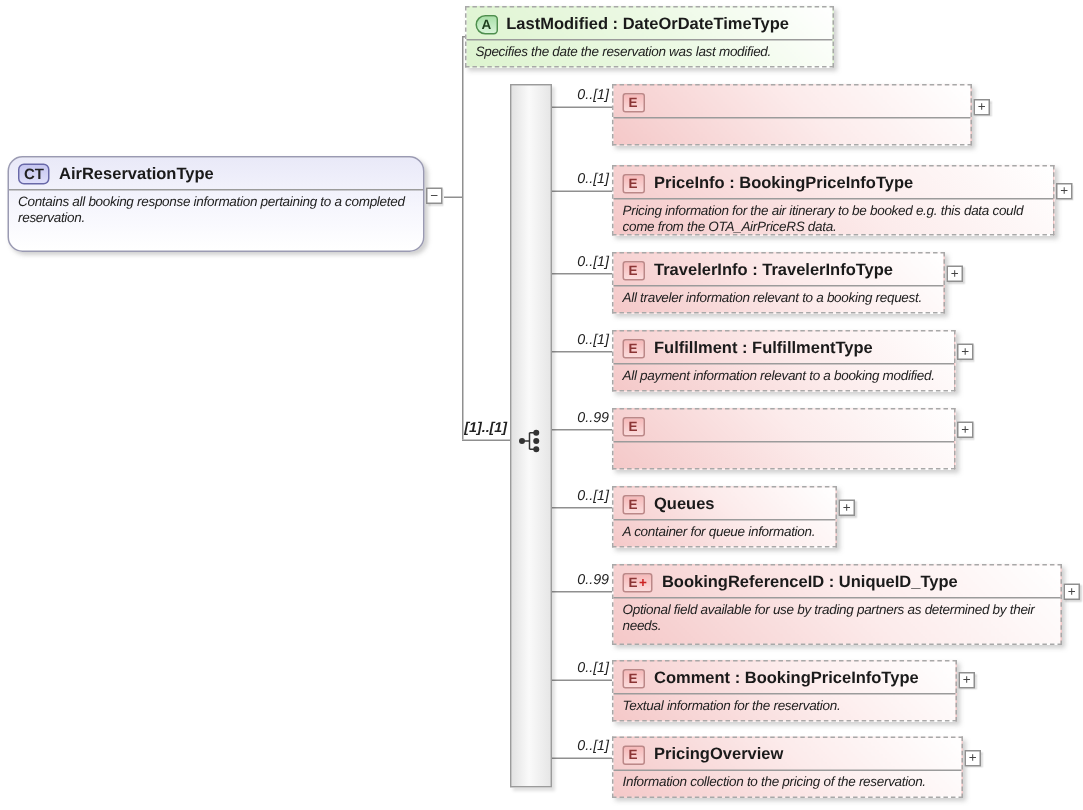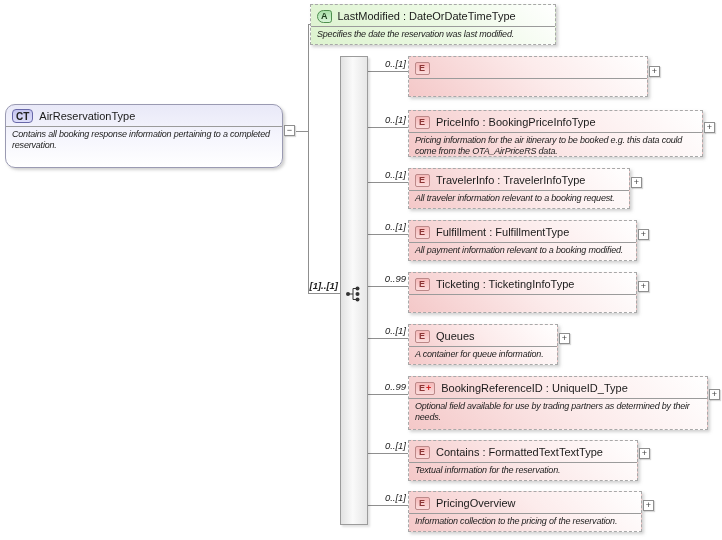--- a/index.html
+++ b/index.html
@@ -5,21 +5,21 @@
   html,body{margin:0;padding:0;background:#fff;}
   #stage{position:relative;width:722px;height:540px;background:#fff;overflow:hidden;
          font-family:"Liberation Sans","DejaVu Sans",sans-serif;color:#111;}
   .node{position:absolute;box-sizing:border-box;border:1px dashed #a8a8a8;
         box-shadow:2px 2px 3px rgba(120,120,120,.35);}
   .elem{background:linear-gradient(225deg,#ffffff 0%,#fcebeb 45%,#f4c8c8 100%);}
   .attr{background:linear-gradient(225deg,#ffffff 0%,#ecf9e4 45%,#ddf3cf 100%);}
   .ct{border:1px solid #9a9ab2;border-radius:10px;
       background:linear-gradient(180deg,#e9e9f8 0%,#f6f6fd 55%,#ffffff 100%);}
   .hdr{display:flex;align-items:center;gap:6px;padding:3px 6px 1px;height:16px;}
-  .title{font-size:11px;font-weight:normal;white-space:nowrap;color:#1a1a1a;text-align:center;}
+  .title{font-size:11px;font-weight:bold;white-space:nowrap;color:#1a1a1a;text-align:center;}
   .hr{height:0;border-top:1px solid #9b9b9b;margin:1px 0 0;}
   .ann{padding:2px 6px 3px;font-size:9px;font-style:italic;line-height:11px;
        letter-spacing:-0.2px;color:#222;white-space:nowrap;}
   .ann.wrap{white-space:normal;}
   .badge{display:inline-flex;align-items:center;justify-content:center;
          height:13px;min-width:14px;padding:0 3px;font-size:9px;font-weight:bold;
          flex:0 0 auto;box-sizing:border-box;}
   .badge-e{border:1px solid #bb8888;border-radius:2px;color:#8b3535;
            background:linear-gradient(180deg,#f6b9b9 0%,#fbdcdc 100%);}
   .badge-a{border:1px solid #4e8f4e;border-radius:7px 3px 3px 7px;color:#1d3d1d;
@@ -144,21 +144,20 @@
   </div>
   <div class="pm" style="left:638px;top:229px;">+</div>
 
   <div class="card" style="left:366px;top:273px;width:40px;">0..99</div>
   <div class="node elem" style="left:408px;top:272px;width:229px;height:41px;">
     <div class="hdr">
       <span class="badge badge-e">
           <span>E</span>
           <span class="badge-plus"></span>
         </span>
-      <span class="title">Ticketing : TicketingInfoType</span>
     </div>
     <div class="hr"></div>
   </div>
   <div class="pm" style="left:638px;top:281px;">+</div>
 
   <div class="card" style="left:366px;top:325px;width:40px;">0..[1]</div>
   <div class="node elem" style="left:408px;top:324px;width:150px;height:41px;">
     <div class="hdr">
       <span class="badge badge-e">
           <span>E</span>
@@ -185,21 +184,21 @@
   </div>
   <div class="pm" style="left:709px;top:389px;">+</div>
 
   <div class="card" style="left:366px;top:440px;width:40px;">0..[1]</div>
   <div class="node elem" style="left:408px;top:440px;width:230px;height:41px;">
     <div class="hdr">
       <span class="badge badge-e">
           <span>E</span>
           <span class="badge-plus"></span>
         </span>
-      <span class="title">Contains : FormattedTextTextType</span>
+      <span class="title">Comment : BookingPriceInfoType</span>
     </div>
     <div class="hr"></div>
     <div class="ann">Textual information for the reservation.</div>
   </div>
   <div class="pm" style="left:639px;top:448px;">+</div>
 
   <div class="card" style="left:366px;top:492px;width:40px;">0..[1]</div>
   <div class="node elem" style="left:408px;top:491px;width:234px;height:41px;">
     <div class="hdr">
       <span class="badge badge-e">

